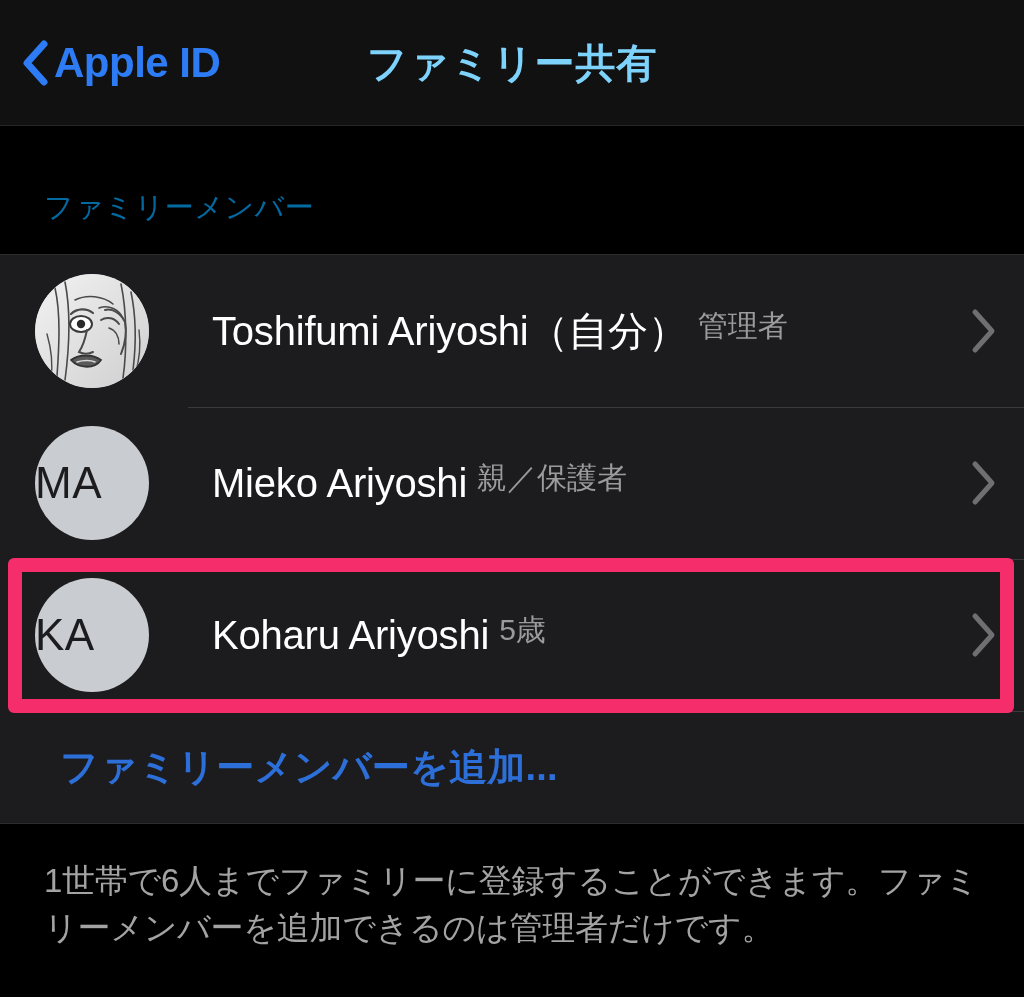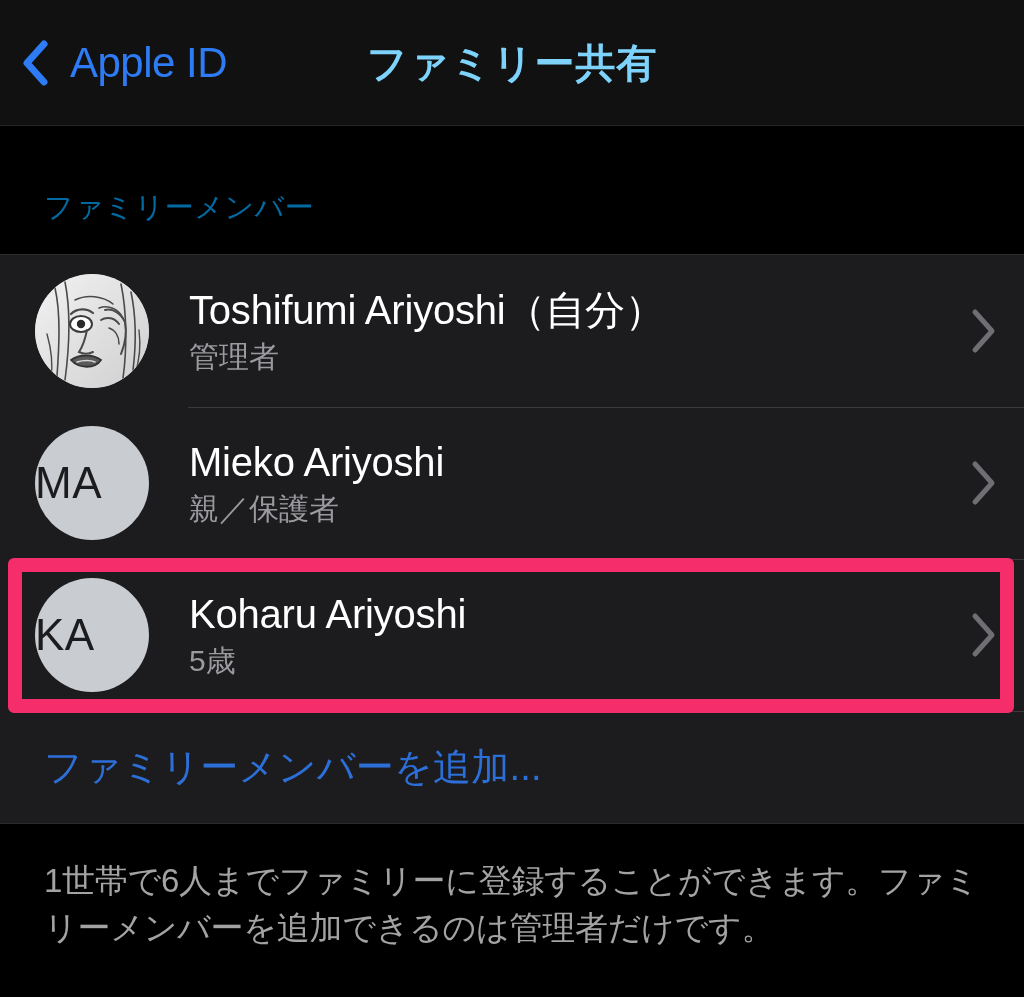--- a/index.html
+++ b/index.html
@@ -26,23 +26,24 @@
     height: 126px;
     background: #111111;
     border-bottom: 1px solid #262626;
     display: flex;
     align-items: center;
   }
 
   .back-button {
     display: flex;
     align-items: center;
-    gap: 22px;
+    gap: 6px;
     margin-left: 22px;
     cursor: pointer;
+    font-weight: bold;
   }
 
   .back-chevron {
     width: 26px;
     height: 46px;
     display: block;
     flex: none;
   }
 
   .back-label {
@@ -125,25 +126,25 @@
   .avatar-initials {
     color: #1c1c1e;
     font-size: 44px;
     letter-spacing: 0.5px;
     line-height: 1;
   }
 
   .avatar svg { display: block; width: 100%; height: 100%; }
 
   .member-text {
-    margin-left: 40px;
+    margin-left: 63px;
     flex: 1 1 auto;
     min-width: 0;
     display: flex;
-    flex-direction: column;
+    flex-direction: row;
     gap: 10px;
   }
 
   .member-name {
     color: #ffffff;
     font-size: 40px;
     line-height: 1.05;
     letter-spacing: -0.2px;
     white-space: nowrap;
   }
@@ -161,22 +162,23 @@
     height: 46px;
     margin-left: 16px;
   }
 
   
   .add-row {
     position: relative;
     display: flex;
     align-items: center;
     height: 112px;
-    padding-left: 44px;
+    padding-left: 60px;
     cursor: pointer;
+    font-weight: bold;
   }
 
   .add-label {
     color: #2d6fd8;
     font-size: 38px;
     letter-spacing: 0.2px;
     white-space: nowrap;
   }
 
   

